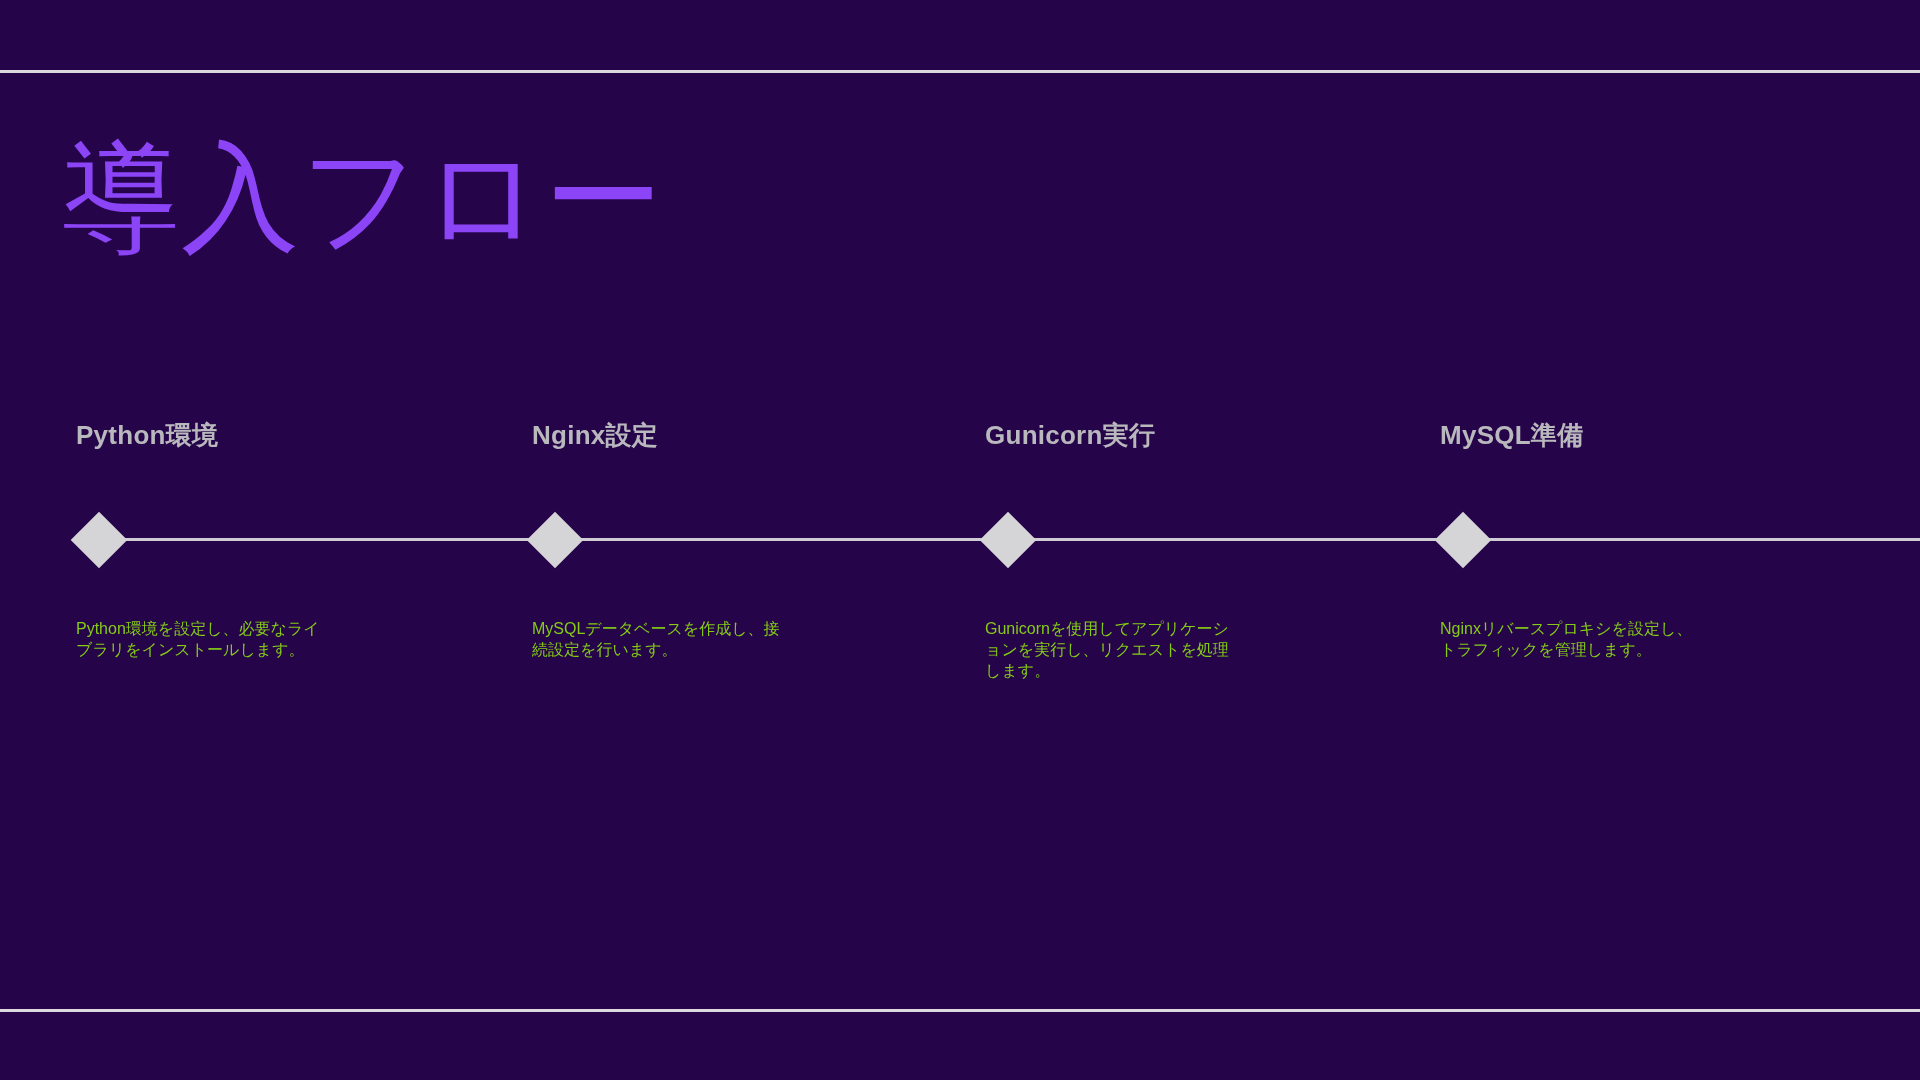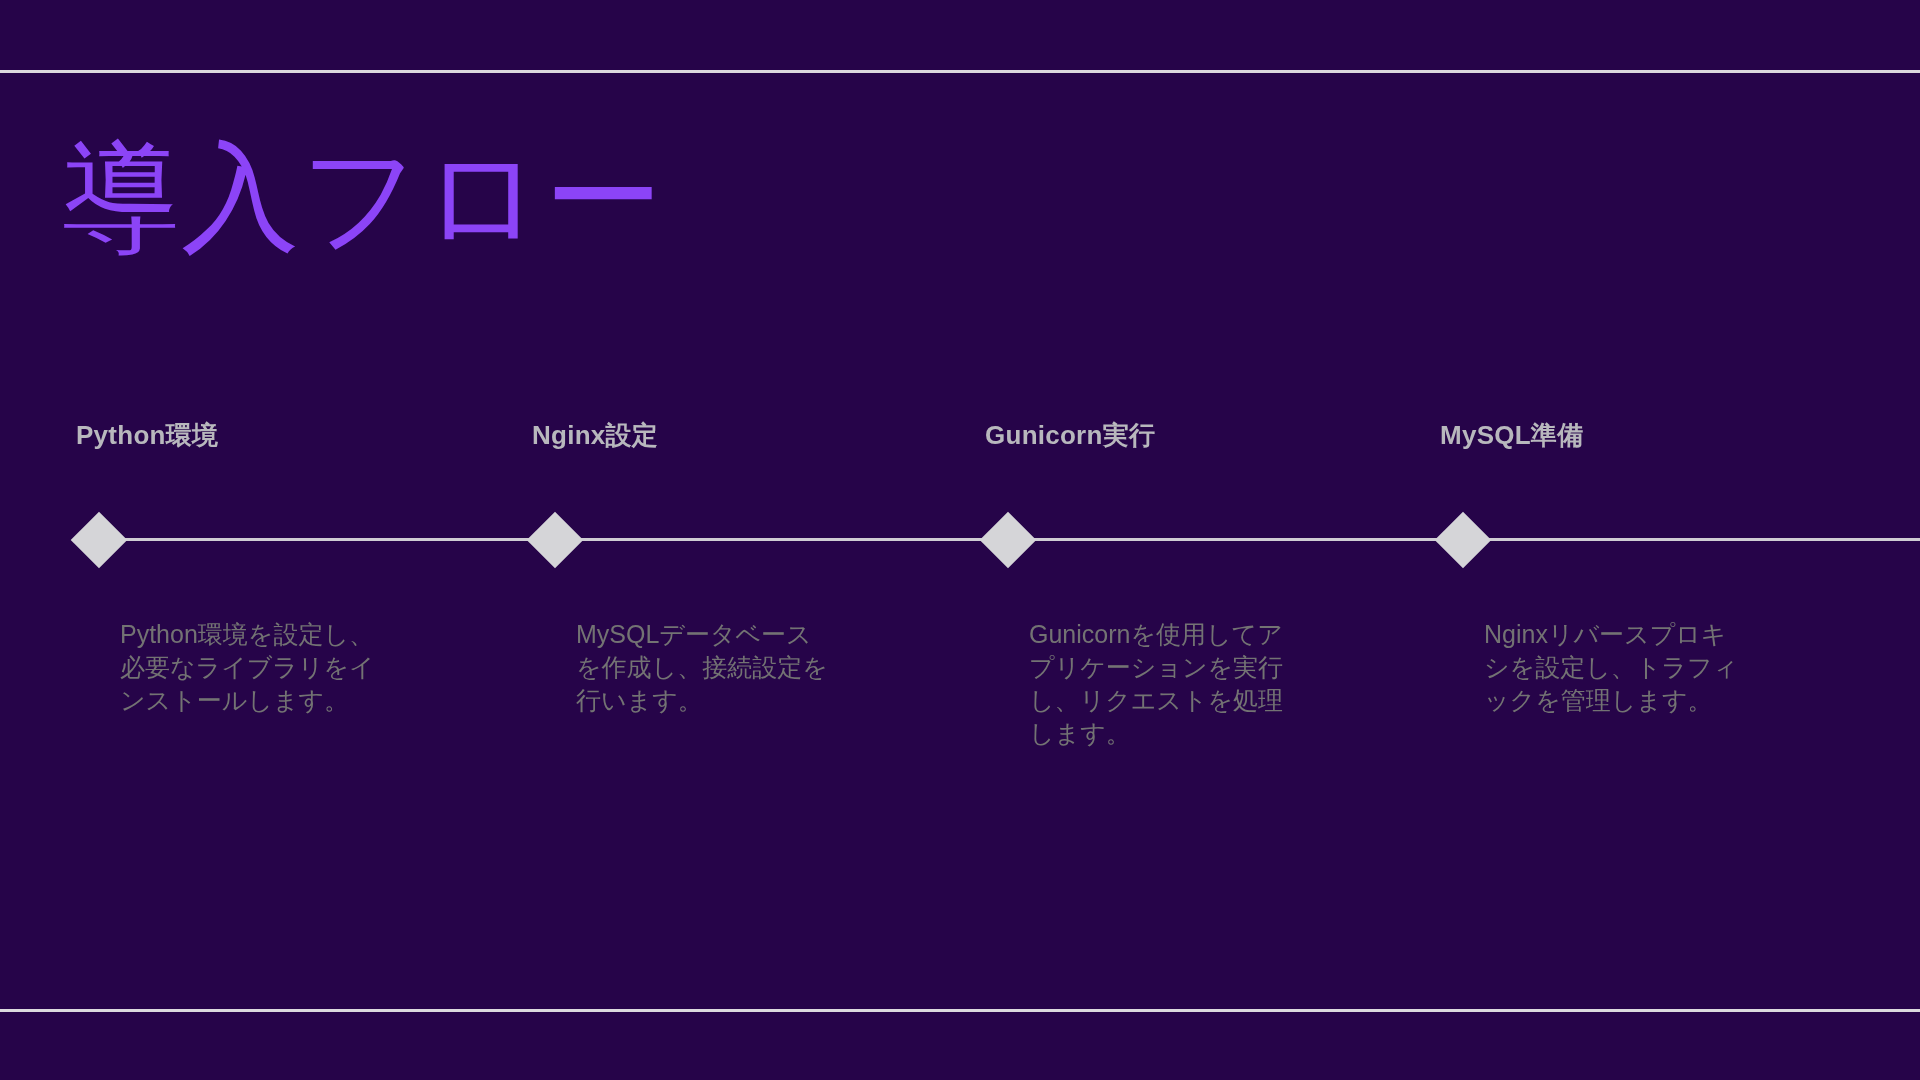--- a/index.html
+++ b/index.html
@@ -92,26 +92,25 @@
     height: 40px;
     background: #d5d5d8;
     transform: rotate(45deg);
   }
 
   .step-body {
     position: absolute;
     top: 218px;
     left: 0;
     width: 255px;
-    font-size: 25px;
+    font-size: 16px;
     line-height: 1.32;
-    color: #737373;
+    color: #84cc16;
     font-weight: 400;
     word-break: break-all;
-    margin-left: 44px;
   }
 </style>
 </head>
 <body>
 
 <div class="slide">
 
   <div class="rule rule-top"></div>
 
   <div class="title">導入フロー</div>

